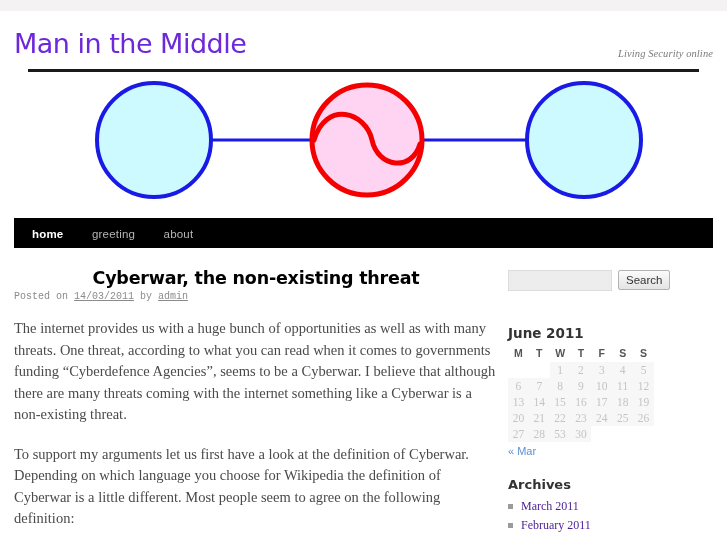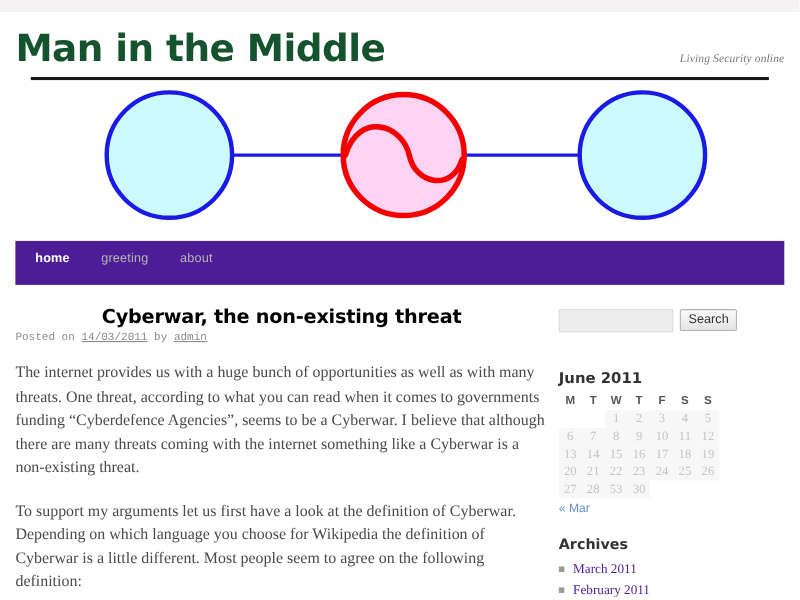--- a/index.html
+++ b/index.html
@@ -26,23 +26,23 @@
     top: 11px; left: 0;
     width: 727px;
     height: 534px;
     background: #ffffff;
   }
   #masthead {
     padding: 18px 14px 0 14px;
   }
   #site-title {
     font-family: "DejaVu Sans", sans-serif;
-    font-size: 34px;
-    font-weight: bold;
-    color: #14532d;
+    font-size: 27px;
+    font-weight: normal;
+    color: #6d28d9;
     letter-spacing: -0.5px;
     line-height: 30px;
     display: inline-block;
     margin: 0;
   }
   #site-desc {
     float: right;
     font-family: "Liberation Serif", serif;
     font-style: italic;
     font-size: 10.5px;
@@ -61,22 +61,22 @@
     margin: 0 14px;
     height: 138px;
     position: relative;
     background: #ffffff;
     overflow: hidden;
   }
   #banner svg { display: block; }
   
   #nav {
     margin: 8px 14px 0 14px;
-    background: #4c1d95;
-    height: 40px;
+    background: #000000;
+    height: 30px;
     line-height: 30px;
     padding: 0 0 0 18px;
     box-sizing: border-box;
   }
   .nav-item {
     display: inline-block;
     font-size: 11.5px;
     color: #b5b5b5;
     margin-right: 24px;
     text-decoration: none;

